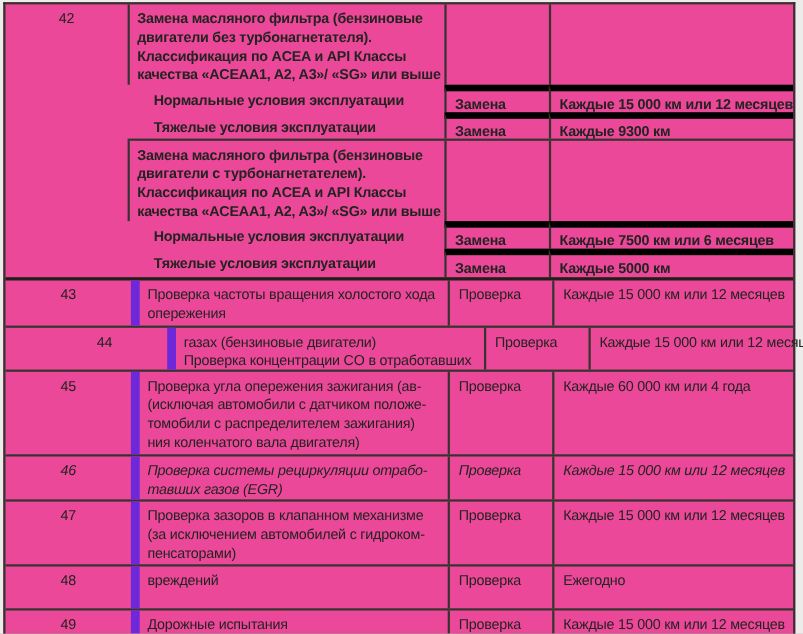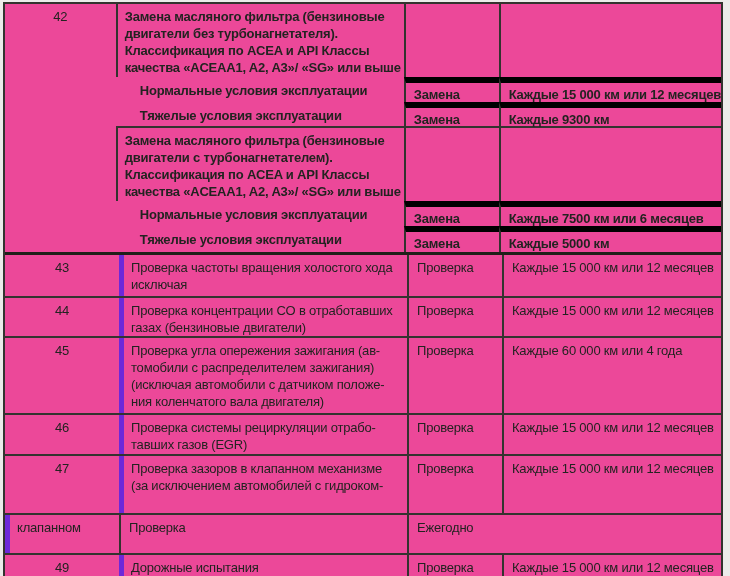--- a/index.html
+++ b/index.html
@@ -35,28 +35,28 @@
     padding: 3px 0 0 8px;
     white-space: nowrap;
   }
   
   .row {
     display: grid;
     grid-template-columns: 114px 288px 95px 1fr;
     border-top: 2px solid #34332f;
   }
   .row-43 { border-top: 3px solid #201f19; min-height: 44px; }
-  .row-44 { min-height: 39px; }
+  .row-44 { min-height: 39px; padding-left: 33px; }
   .row-45 { min-height: 77px; }
-  .row-46 { min-height: 41px; }
+  .row-46 { min-height: 41px; font-style: italic; }
   .row-47 { min-height: 59px; }
   .row-48 { min-height: 40px; }
   .row-49 { min-height: 21px; }
   .cn { text-align: center; padding-top: 4px; }
-  .cd { border-left: 5px solid #6d28d9; padding: 4px 4px 0 7px; }
+  .cd { border-left: 8px solid #6d28d9; padding: 4px 4px 0 7px; }
   .ca, .ci { border-left: 2px solid #34332f; padding: 4px 0 0 8px; white-space: nowrap; }
   .line { white-space: nowrap; }
 </style>
 </head>
 <body>
 
 <div class="tbl">
 
   <div class="block42">
     <div class="b42-num">42</div>
@@ -100,42 +100,42 @@
         <div class="s-intv">Каждые 5000 км</div>
       </div>
 
     </div>
   </div>
 
   <div class="row row-43">
     <div class="cn">43</div>
     <div class="cd">
       <div class="line">Проверка частоты вращения холостого хода</div>
-      <div class="line">исключая</div>
+      <div class="line">опережения</div>
     </div>
     <div class="ca">Проверка</div>
     <div class="ci">Каждые 15 000 км или 12 месяцев</div>
   </div>
 
   <div class="row row-44">
     <div class="cn">44</div>
     <div class="cd">
+      <div class="line">газах (бензиновые двигатели)</div>
       <div class="line">Проверка концентрации CO в отработавших</div>
-      <div class="line">газах (бензиновые двигатели)</div>
     </div>
     <div class="ca">Проверка</div>
     <div class="ci">Каждые 15 000 км или 12 месяцев</div>
   </div>
 
   <div class="row row-45">
     <div class="cn">45</div>
     <div class="cd">
       <div class="line">Проверка угла опережения зажигания (ав-</div>
+      <div class="line">(исключая автомобили с датчиком положе-</div>
       <div class="line">томобили с распределителем зажигания)</div>
-      <div class="line">(исключая автомобили с датчиком положе-</div>
       <div class="line">ния коленчатого вала двигателя)</div>
     </div>
     <div class="ca">Проверка</div>
     <div class="ci">Каждые 60 000 км или 4 года</div>
   </div>
 
   <div class="row row-46">
     <div class="cn">46</div>
     <div class="cd">
       <div class="line">Проверка системы рециркуляции отрабо-</div>
@@ -143,28 +143,30 @@
     </div>
     <div class="ca">Проверка</div>
     <div class="ci">Каждые 15 000 км или 12 месяцев</div>
   </div>
 
   <div class="row row-47">
     <div class="cn">47</div>
     <div class="cd">
       <div class="line">Проверка зазоров в клапанном механизме</div>
       <div class="line">(за исключением автомобилей с гидроком-</div>
+      <div class="line">пенсаторами)</div>
     </div>
     <div class="ca">Проверка</div>
     <div class="ci">Каждые 15 000 км или 12 месяцев</div>
   </div>
 
   <div class="row row-48">
+    <div class="cn">48</div>
     <div class="cd">
-      <div class="line">клапанном</div>
+      <div class="line">вреждений</div>
     </div>
     <div class="ca">Проверка</div>
     <div class="ci">Ежегодно</div>
   </div>
 
   <div class="row row-49">
     <div class="cn">49</div>
     <div class="cd">
       <div class="line">Дорожные испытания</div>
     </div>

